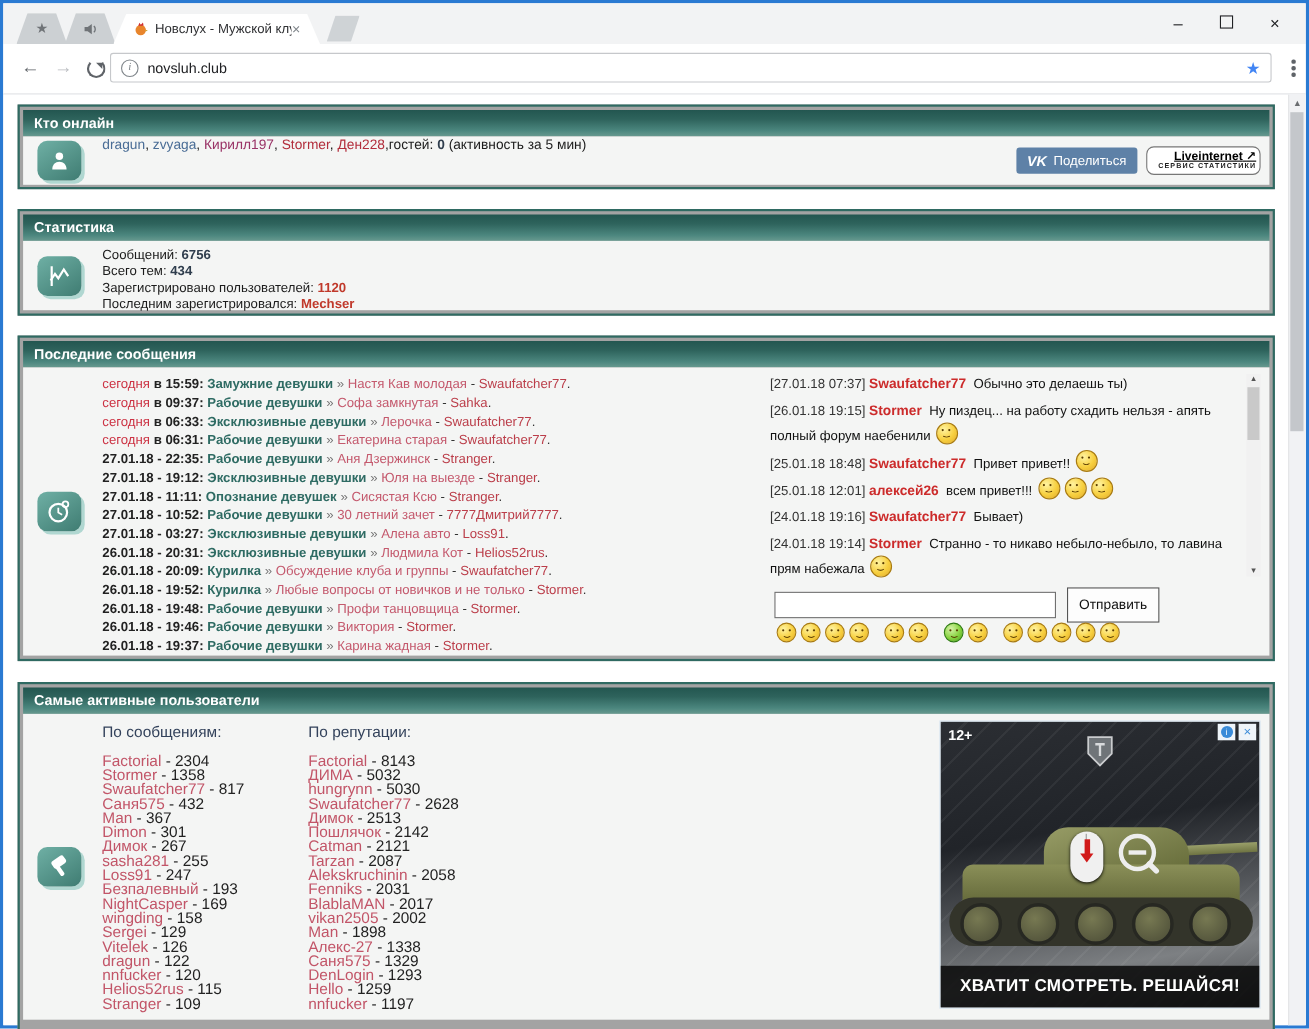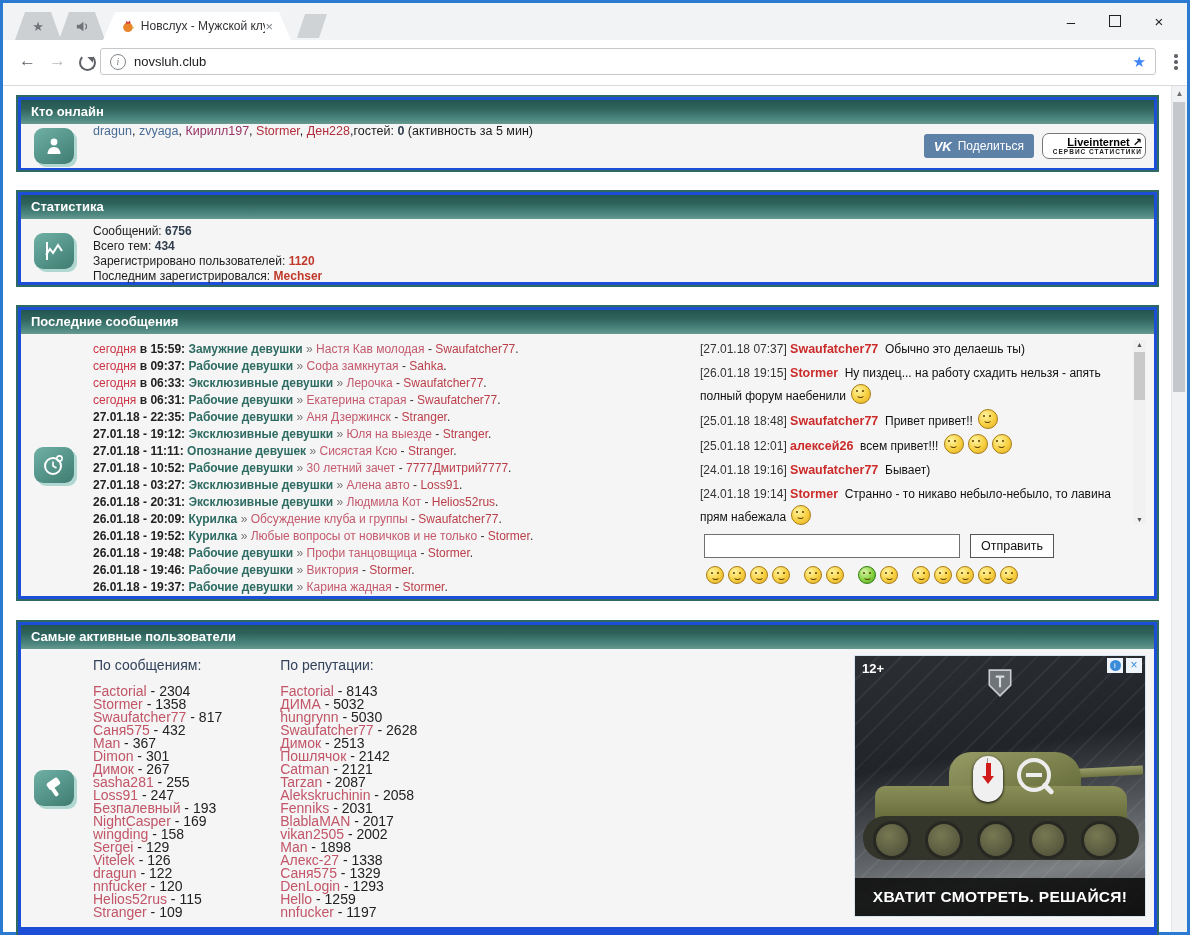--- a/index.html
+++ b/index.html
@@ -40,21 +40,21 @@
   .menu-ico{position:absolute;right:9px;top:14px;width:4px;}
   .menu-ico i{display:block;width:3.5px;height:3.5px;border-radius:50%;background:#5f6368;margin-bottom:2.5px;}
 
   
   .page{position:absolute;left:0;top:83px;right:0;bottom:0;background:#fff;}
   .pg-scroll{position:absolute;right:0;top:0;bottom:0;width:15px;background:#f1f2f4;border-left:1px solid #e4e5e7;}
   .pg-up{position:absolute;top:3px;left:0;width:100%;text-align:center;font-size:8px;color:#6a6d70;}
   .pg-thumb{position:absolute;top:16px;left:1px;width:12px;height:290px;background:#c4c7cb;}
 
   
-  .box{position:absolute;left:13px;width:1143px;border:2px solid #2f6a62;background:#1d4ed8;padding:3px;box-sizing:border-box;}
+  .box{position:absolute;left:13px;width:1143px;border:2px solid #2f6a62;background:#a3a3a3;padding:3px;box-sizing:border-box;}
   .box-header{height:24px;line-height:24px;padding-left:10px;color:#fff;font-size:13px;font-weight:bold;
     background:linear-gradient(180deg,#235650 0%,#2e635c 35%,#4b867e 78%,#67998f 100%);}
   .box-content{position:relative;background:#f4f5f4;}
   .tile-col{position:absolute;left:0;top:0;bottom:0;width:66px;display:flex;align-items:center;justify-content:center;}
   .tile{width:40px;height:36px;border-radius:9px;background:linear-gradient(145deg,#6fb0a5,#3f7c72);
     box-shadow:3px 3px 0 rgba(130,195,185,.6);display:flex;align-items:center;justify-content:center;}
   .tile svg{width:24px;height:24px;}
 
   #box-online{top:9px;height:77px;}
   #box-stats{top:104px;height:97px;}
@@ -98,21 +98,21 @@
   .chat-msgs{position:absolute;left:0;top:0;right:16px;height:188px;overflow:hidden;font-size:12px;color:#111;line-height:22px;}
   .chat-msg{margin-bottom:2px;}
   .c-time{color:#333;}
   .c-user{color:#cc2b2b;font-weight:bold;text-decoration:none;font-size:12.5px;}
   .chat-scroll{position:absolute;right:0;top:2px;width:13px;height:184px;background:#f1f1f1;}
   .cs-up{position:absolute;top:1px;width:100%;text-align:center;font-size:7px;color:#555;}
   .cs-down{position:absolute;bottom:1px;width:100%;text-align:center;font-size:7px;color:#555;}
   .cs-thumb{position:absolute;top:12px;left:1px;width:11px;height:48px;background:#c9c9c9;}
   .chat-inputrow{position:absolute;left:4px;top:196px;display:flex;align-items:center;gap:10px;}
   .chat-input{width:246px;height:20px;border:1px solid #707070;font-size:12px;padding:1px 4px;}
-  .chat-send{height:24px;padding:0 10px;background:#fdfdfd;border:1px solid #555;font-size:12.5px;color:#111;}
+  .chat-send{height:32px;padding:0 10px;background:#fdfdfd;border:1px solid #555;font-size:12.5px;color:#111;}
   .smiley-bar{position:absolute;left:4px;top:228px;display:flex;align-items:center;}
 
   .sm{display:inline-block;width:16px;height:16px;border-radius:50%;margin:0 2px;position:relative;vertical-align:-4px;
     background:radial-gradient(circle at 35% 30%,#fff3a0,#f7cf3e 55%,#dfa92f);border:1px solid #a87b12;}
   .sm::before{content:"";position:absolute;left:3.5px;top:4.5px;width:2px;height:2px;border-radius:50%;background:#5a3c00;box-shadow:6px 0 0 #5a3c00;}
   .sm::after{content:"";position:absolute;left:4px;top:7px;width:7px;height:4.5px;border:1px solid #5a3c00;border-top:none;
     border-left-color:transparent;border-right-color:transparent;border-radius:0 0 7px 7px;}
   .sm.green{background:radial-gradient(circle at 35% 30%,#d6f3a8,#86d23e 55%,#4f9e2b);border-color:#2e7a12;}
   .sm.g{margin-left:12px;}
   .chat-msgs .sm{width:18px;height:18px;margin:0 2px;}

